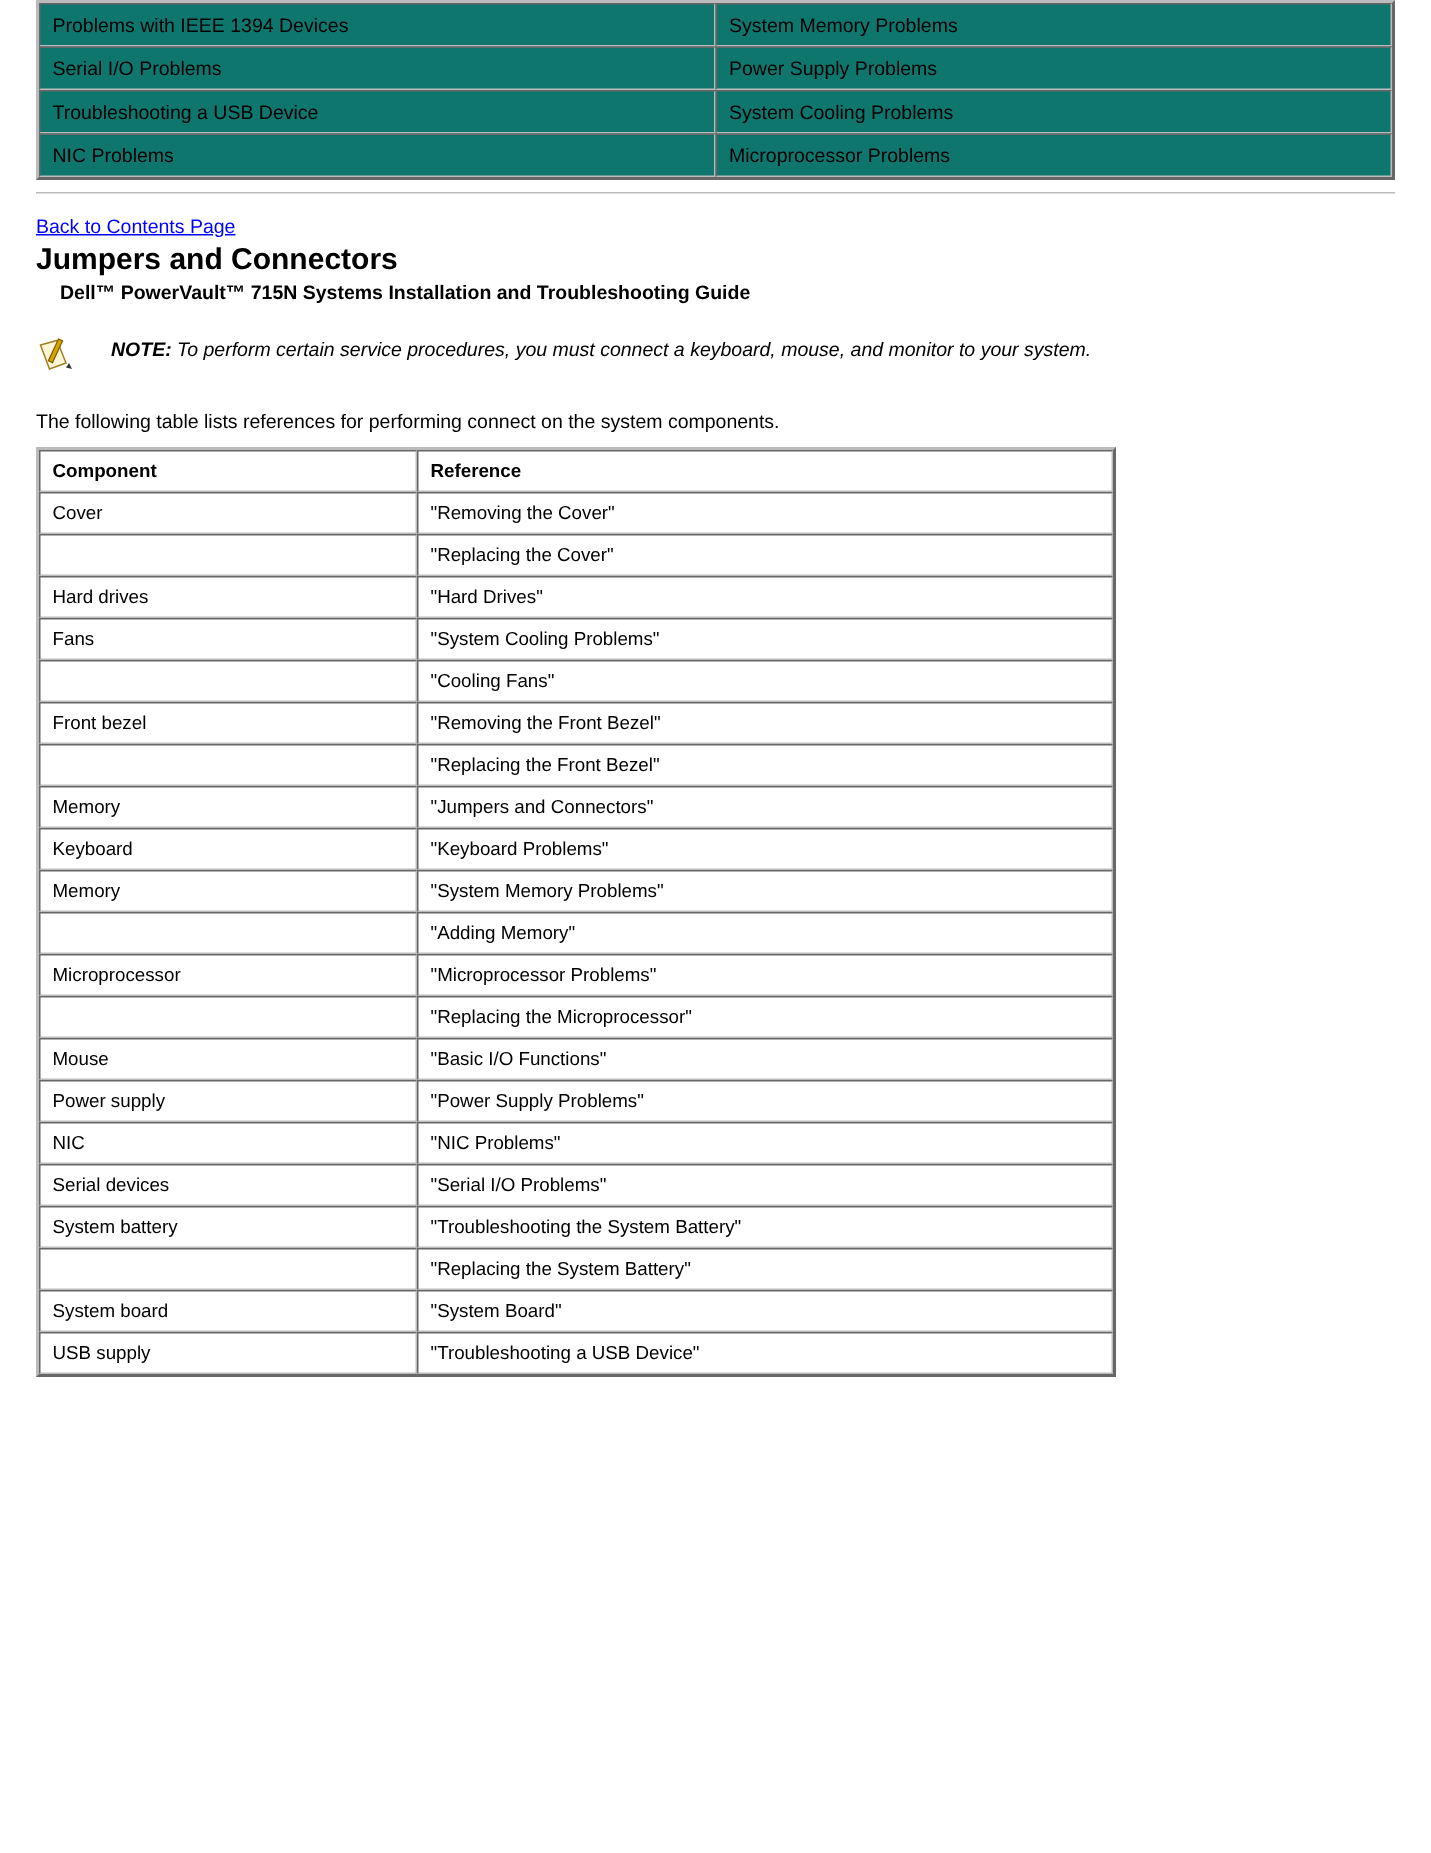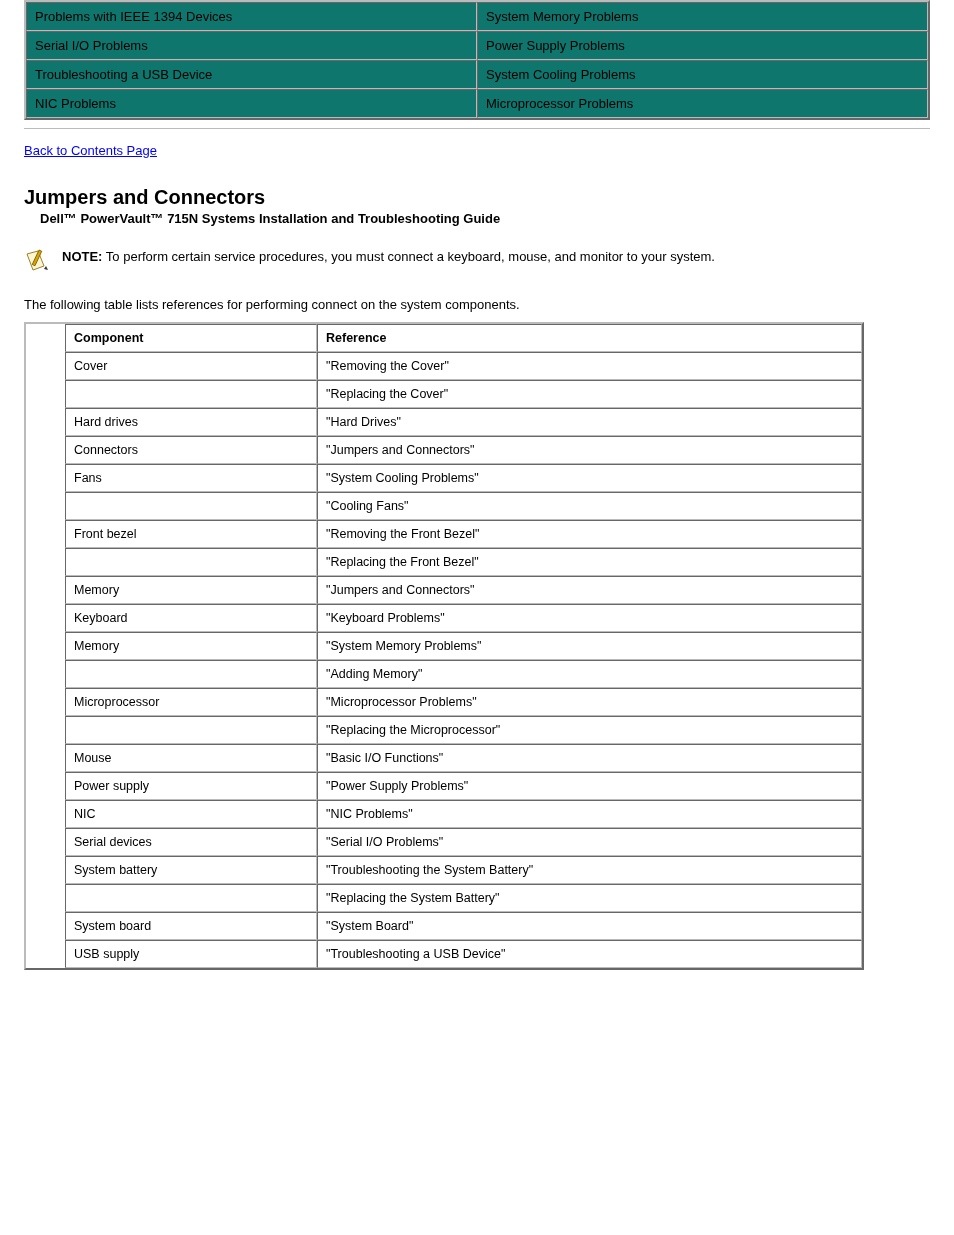--- a/index.html
+++ b/index.html
@@ -39,41 +39,41 @@
     border-top: 1px solid #bbb;
     margin: 8px 0 14px 0;
   }
 
   
   .back-link {
     color: #0000ff;
     text-decoration: underline;
     font-size: 13px;
     display: inline-block;
-    margin-bottom: 24px;
   }
 
   
   h2.section-title {
     font-size: 20px;
     font-weight: bold;
     margin: 4px 0 2px 0;
   }
   .manual-line {
     font-size: 13px;
     font-weight: bold;
     margin: 0 0 22px 16px;
   }
 
   
   .note-row {
     display: flex;
     align-items: flex-start;
     margin: 6px 0 20px 0;
-    gap: 12px;
+    gap: 24px;
+    font-style: italic;
   }
   .note-text {
     font-size: 13px;
     line-height: 1.45;
     flex: 1;
   }
   .note-text b { font-weight: bold; }
 
   
   .note-icon-svg {
@@ -83,27 +83,26 @@
   }
 
   
   .table-intro {
     font-size: 13px;
     margin: 0 0 10px 0;
   }
 
   
   table.bigref {
-    width: 840px;               
+    width: 720px;               
     border-collapse: separate;
     border-spacing: 0;
     border: 2px outset #bbb;
     table-layout: fixed;
     background: #fff;
-    padding-left: 39px;
   }
   table.bigref col.c1 { width: 252px; }
   table.bigref col.c2 { width: auto; }
   table.bigref th,
   table.bigref td {
     border: 1px inset #bbb;
     padding: 6px 8px;
     color: #000;
     font-size: 12.5px;
     text-align: left;
@@ -192,24 +191,20 @@
         </tr>
         <tr>
           <td></td>
           <td>"Replacing the Cover"</td>
         </tr>
         <tr>
           <td>Hard drives</td>
           <td>"Hard Drives"</td>
         </tr>
         <tr>
-          <td>Connectors</td>
-          <td>"Jumpers and Connectors"</td>
-        </tr>
-        <tr>
           <td>Fans</td>
           <td>"System Cooling Problems"</td>
         </tr>
         <tr>
           <td></td>
           <td>"Cooling Fans"</td>
         </tr>
         <tr>
           <td>Front bezel</td>
           <td>"Removing the Front Bezel"</td>

